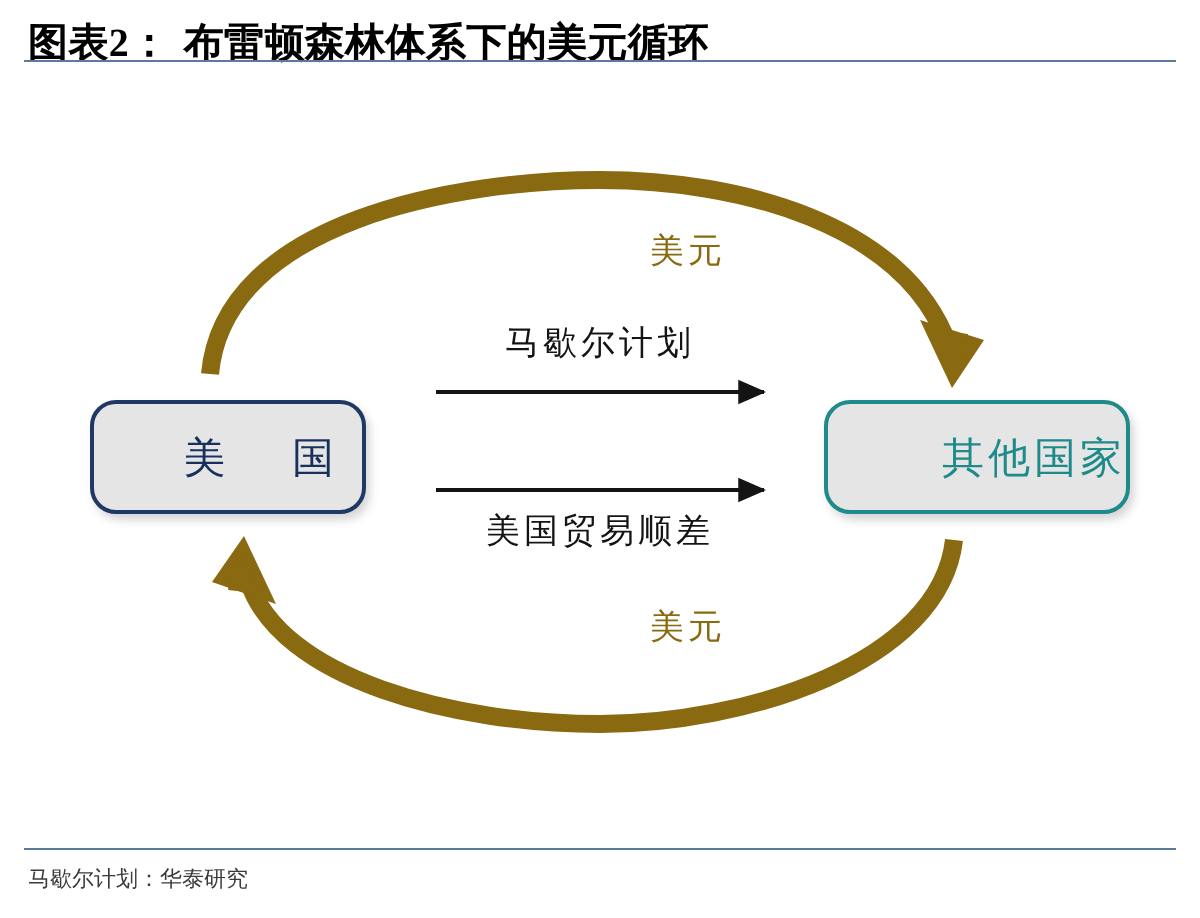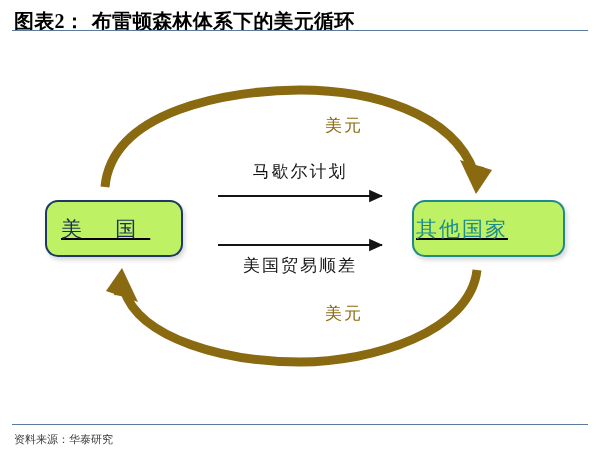--- a/index.html
+++ b/index.html
@@ -76,27 +76,26 @@
     left: 0;
     top: 0;
     width: 600px;
     height: 392px;
   }
 
   
   .node-box {
     position: absolute;
     box-sizing: border-box;
-    background: #bef264;
+    background: #e5e5e5;
     border-radius: 13px;
     display: flex;
     align-items: center;
-    justify-content: flex-start;
+    justify-content: flex-end;
     box-shadow: 2px 3px 4px rgba(120,120,120,0.30);
-    text-decoration: underline;
   }
   #node-us {
     left: 45px;
     top: 168px;
     width: 138px;
     height: 57px;
     border: 2px solid #1F3864;
   }
   #node-us .node-label {
     color: #17315C;
@@ -185,13 +184,13 @@
   </div>
 
   <div class="edge-label gold" id="label-usd-top">美元</div>
   <div class="edge-label black" id="label-marshall">马歇尔计划</div>
   <div class="edge-label black" id="label-trade-surplus">美国贸易顺差</div>
   <div class="edge-label gold" id="label-usd-bottom">美元</div>
 
 </div>
 
 <div id="footer-rule"></div>
-<div id="source-text">资料来源：华泰研究</div>
+<div id="source-text">马歇尔计划：华泰研究</div>
 
 </body></html>

